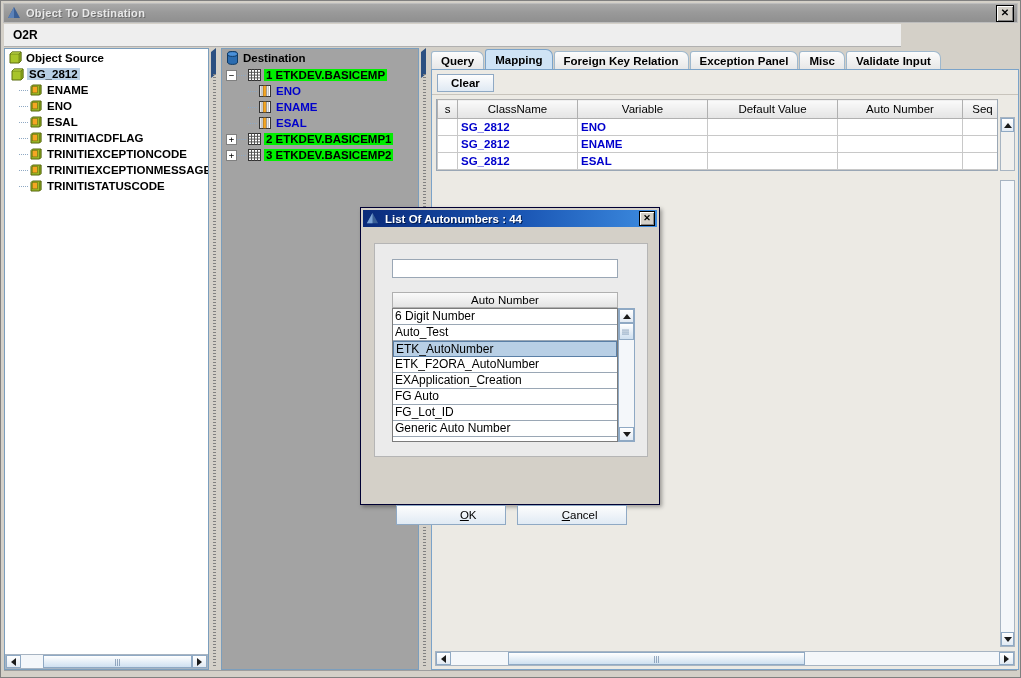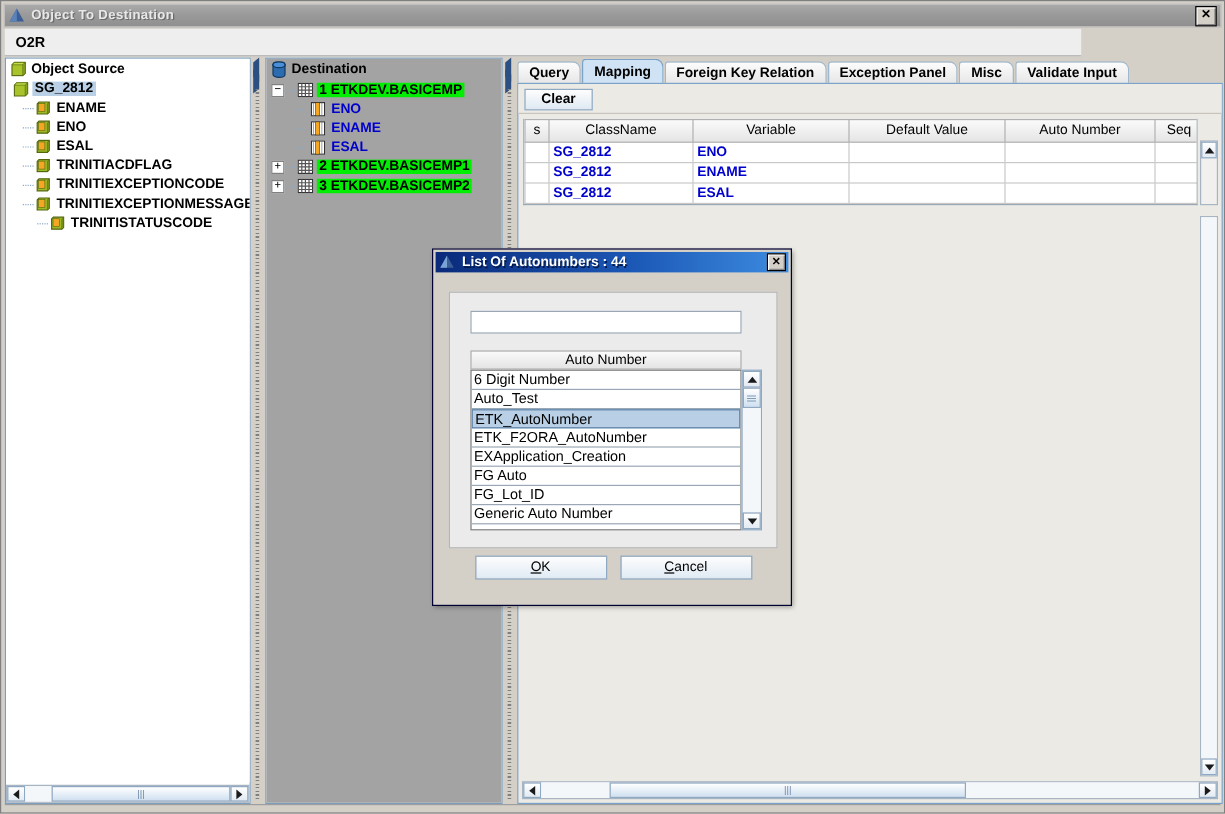--- a/index.html
+++ b/index.html
@@ -275,21 +275,21 @@
   }
   .dlg-buttons{
     position:absolute;left:0;top:255px;width:300px;
     display:flex;justify-content:center;gap:11px;
   }
   .dlg-btn{
     background:linear-gradient(to bottom,#fdfdfd,#e0eaf4);
     border:1px solid #8fa9c4;
     font-size:11.5px;color:#000;
     padding:3px 28px;cursor:pointer;
-    min-width:52px;text-align:center;
+    min-width:52px;text-align:right;margin-top:42px;
   }
   .mn{text-decoration:underline;}
   
   .bottom-bevel{
     position:absolute;left:3px;bottom:2px;width:1013px;height:4px;
     background:#d4d0c8;
     border-top:1px solid #9e9e9e;
   }
 </style>
 </head>
@@ -399,21 +399,21 @@
                 <span class="elbow"></span>
                 <span style="display:inline-flex;margin-right:3px;">
     <svg width="12" height="12" viewBox="0 0 12 12">
       <polygon points="1,2.5 2.5,1 11,1 11,9.5 9.5,11 1,11" fill="#9dba27" stroke="#56660f"></polygon>
       <rect x="2.2" y="2.3" width="5.2" height="6.6" fill="#f5a623" stroke="#56660f" stroke-width="0.5"></rect>
       <polygon points="9.5,2.6 11,1 11,9.5 9.5,11" fill="#7e991a" stroke="#56660f" stroke-width="0.5"></polygon>
     </svg>
                 </span>
                 <span class="tlabel">TRINITIEXCEPTIONMESSAGE</span>
               </div>
-              <div class="tnode" style="padding-left: 14px; margin-left: 12px;">
+              <div class="tnode" style="padding-left: 14px;">
                 <span class="elbow"></span>
                 <span style="display:inline-flex;margin-right:3px;">
     <svg width="12" height="12" viewBox="0 0 12 12">
       <polygon points="1,2.5 2.5,1 11,1 11,9.5 9.5,11 1,11" fill="#9dba27" stroke="#56660f"></polygon>
       <rect x="2.2" y="2.3" width="5.2" height="6.6" fill="#f5a623" stroke="#56660f" stroke-width="0.5"></rect>
       <polygon points="9.5,2.6 11,1 11,9.5 9.5,11" fill="#7e991a" stroke="#56660f" stroke-width="0.5"></polygon>
     </svg>
                 </span>
                 <span class="tlabel">TRINITISTATUSCODE</span>
               </div>

